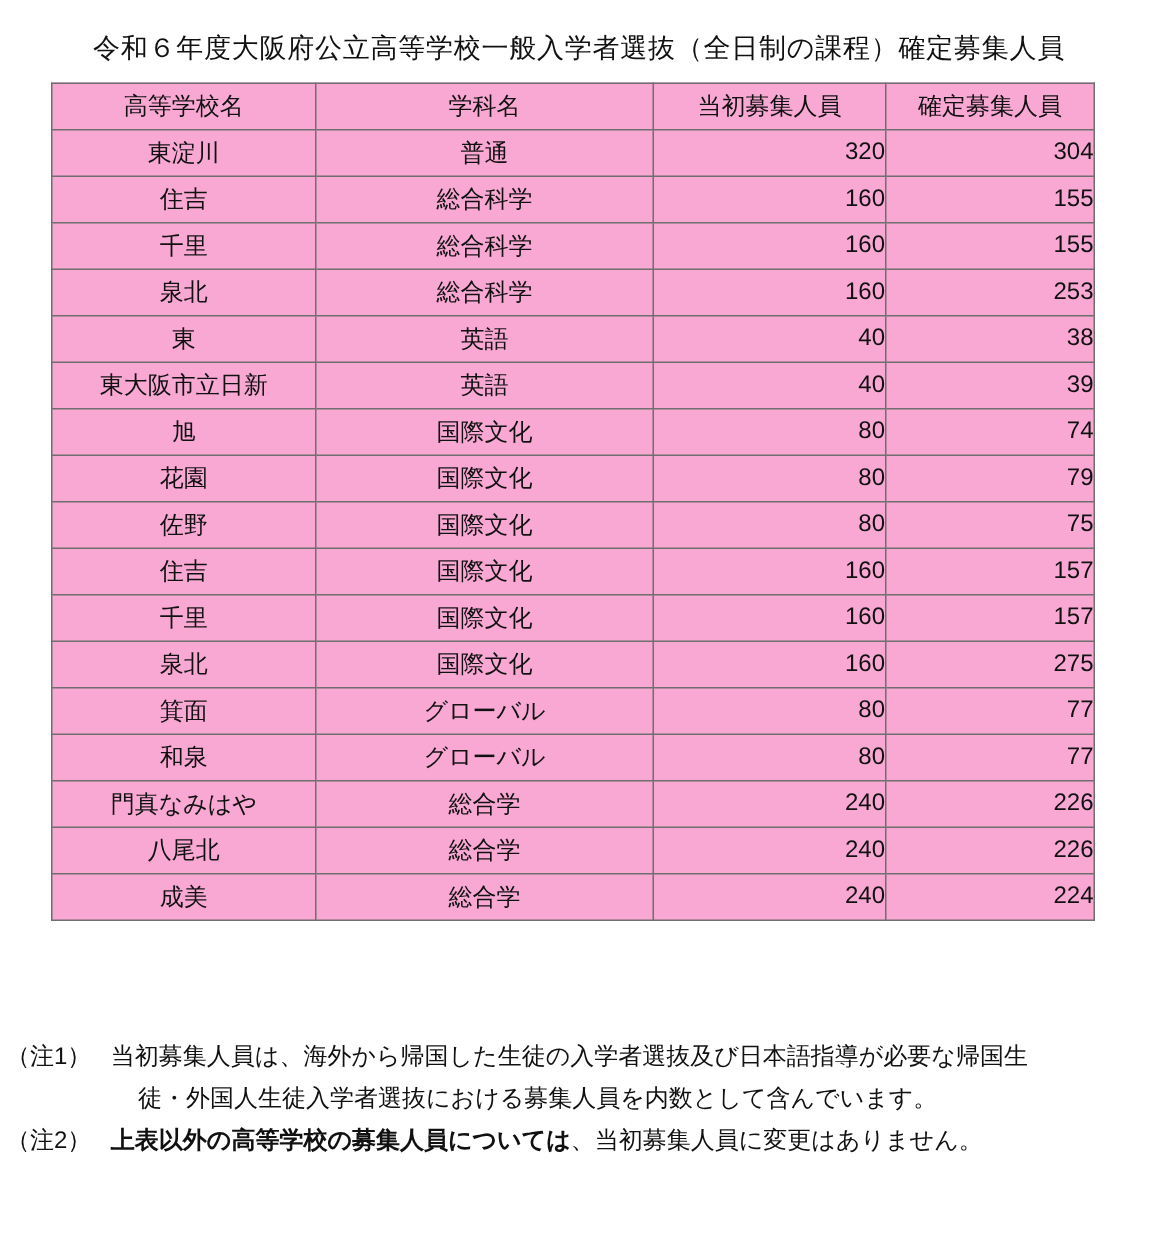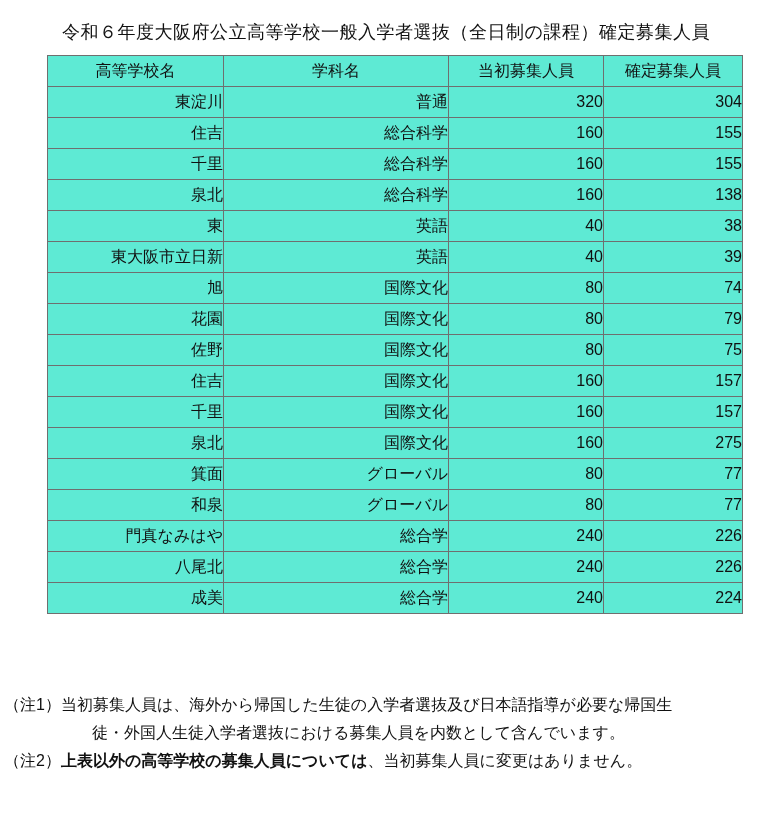--- a/index.html
+++ b/index.html
@@ -23,58 +23,58 @@
     width: 100%;
     text-align: center;
     font-size: 18px;
     font-weight: normal;
     letter-spacing: 0.5px;
     white-space: nowrap;
   }
   table.capacity {
     position: absolute;
     top: 55px;
-    left: 47px;
+    left: 34px;
     width: 695px;
     border-collapse: collapse;
     table-layout: fixed;
-    background: #5eead4;
+    background: #f9a8d4;
   }
   table.capacity th,
   table.capacity td {
     border: 1px solid #6f6f6f;
     font-size: 16px;
     font-weight: normal;
     padding: 0;
     height: 30px;
     overflow: hidden;
     white-space: nowrap;
     vertical-align: middle;
   }
   table.capacity th {
     height: 30px;
     text-align: center;
   }
   td.cell-left {
-    text-align: right;
+    text-align: center;
     padding-left: 10px;
   }
   td.cell-num {
     text-align: right;
   }
   .notes {
     position: absolute;
     top: 691px;
     left: 4px;
     width: 764px;
     font-size: 16px;
     line-height: 28px;
   }
   .note-label {
-    margin-right: 0;
+    margin-right: 13px;
   }
   .note-cont {
     display: inline-block;
     margin-left: 88px;
   }
   .note-bold {
     font-weight: bold;
   }
   .logo {
     position: absolute;
@@ -135,21 +135,21 @@
         <tr>
           <td class="cell-left">千里</td>
           <td class="cell-left">総合科学</td>
           <td class="cell-num">160</td>
           <td class="cell-num">155</td>
         </tr>
         <tr>
           <td class="cell-left">泉北</td>
           <td class="cell-left">総合科学</td>
           <td class="cell-num">160</td>
-          <td class="cell-num">138</td>
+          <td class="cell-num">253</td>
         </tr>
         <tr>
           <td class="cell-left">東</td>
           <td class="cell-left">英語</td>
           <td class="cell-num">40</td>
           <td class="cell-num">38</td>
         </tr>
         <tr>
           <td class="cell-left">東大阪市立日新</td>
           <td class="cell-left">英語</td>

